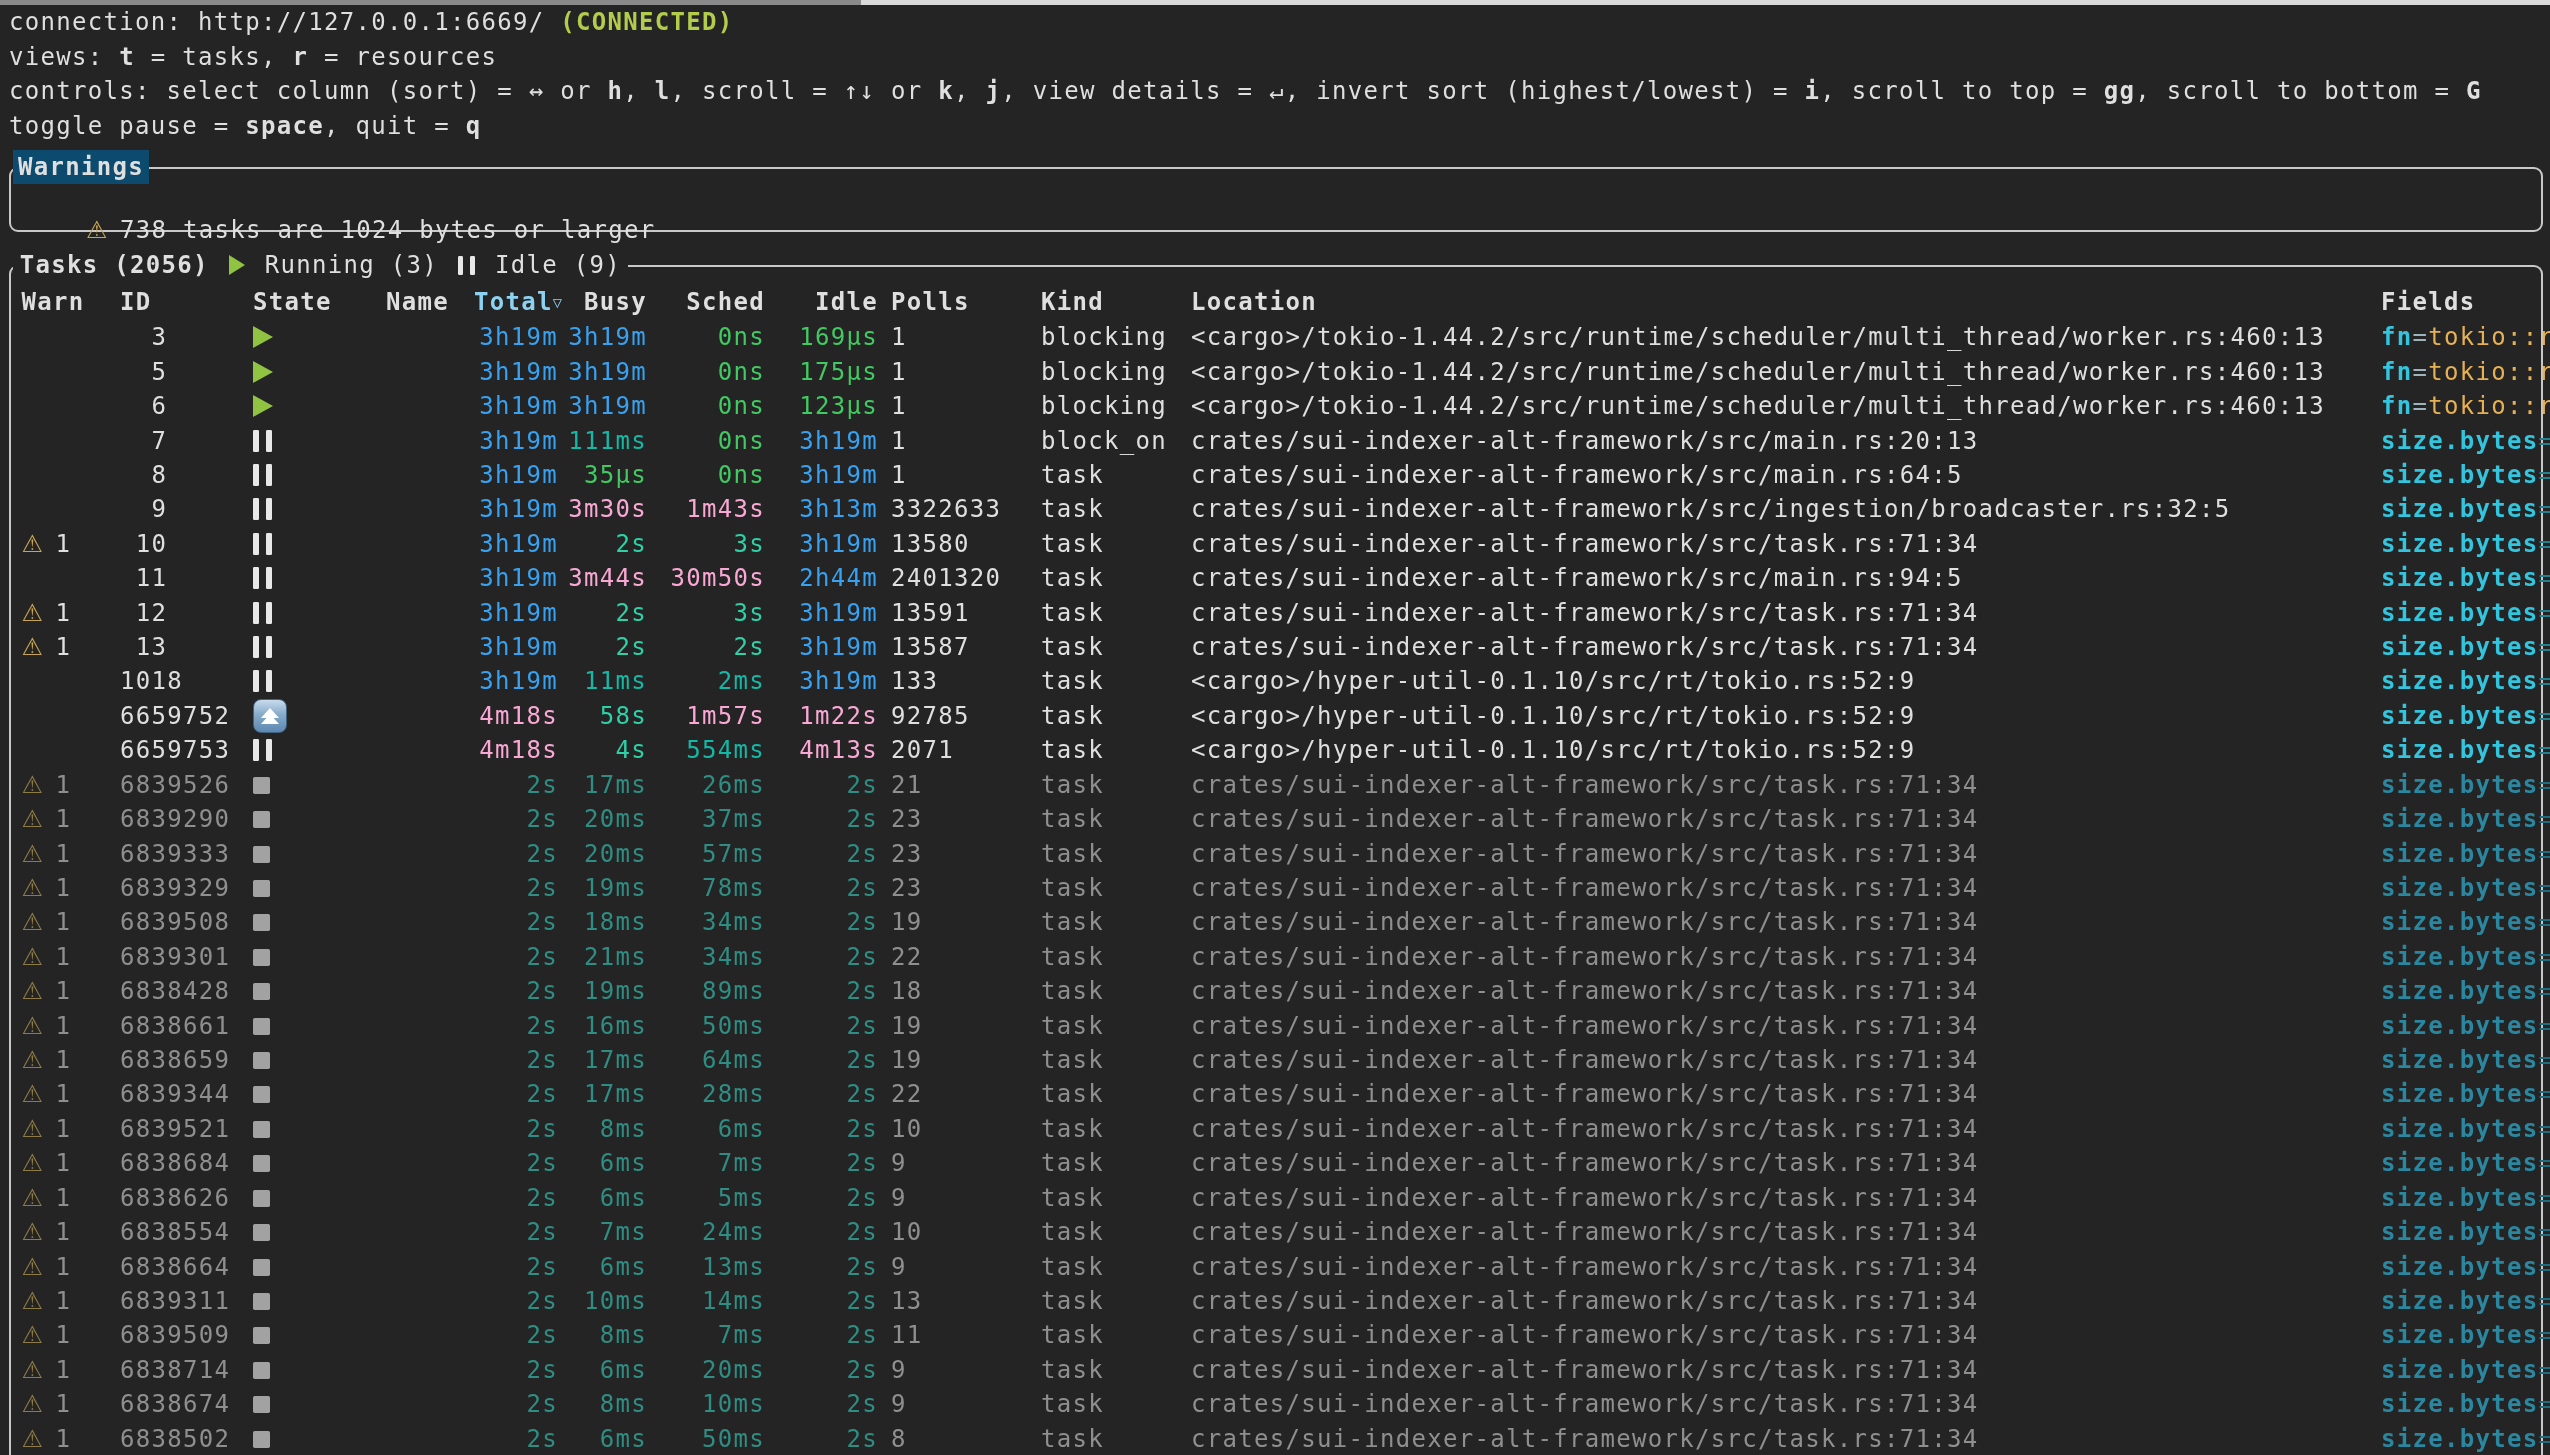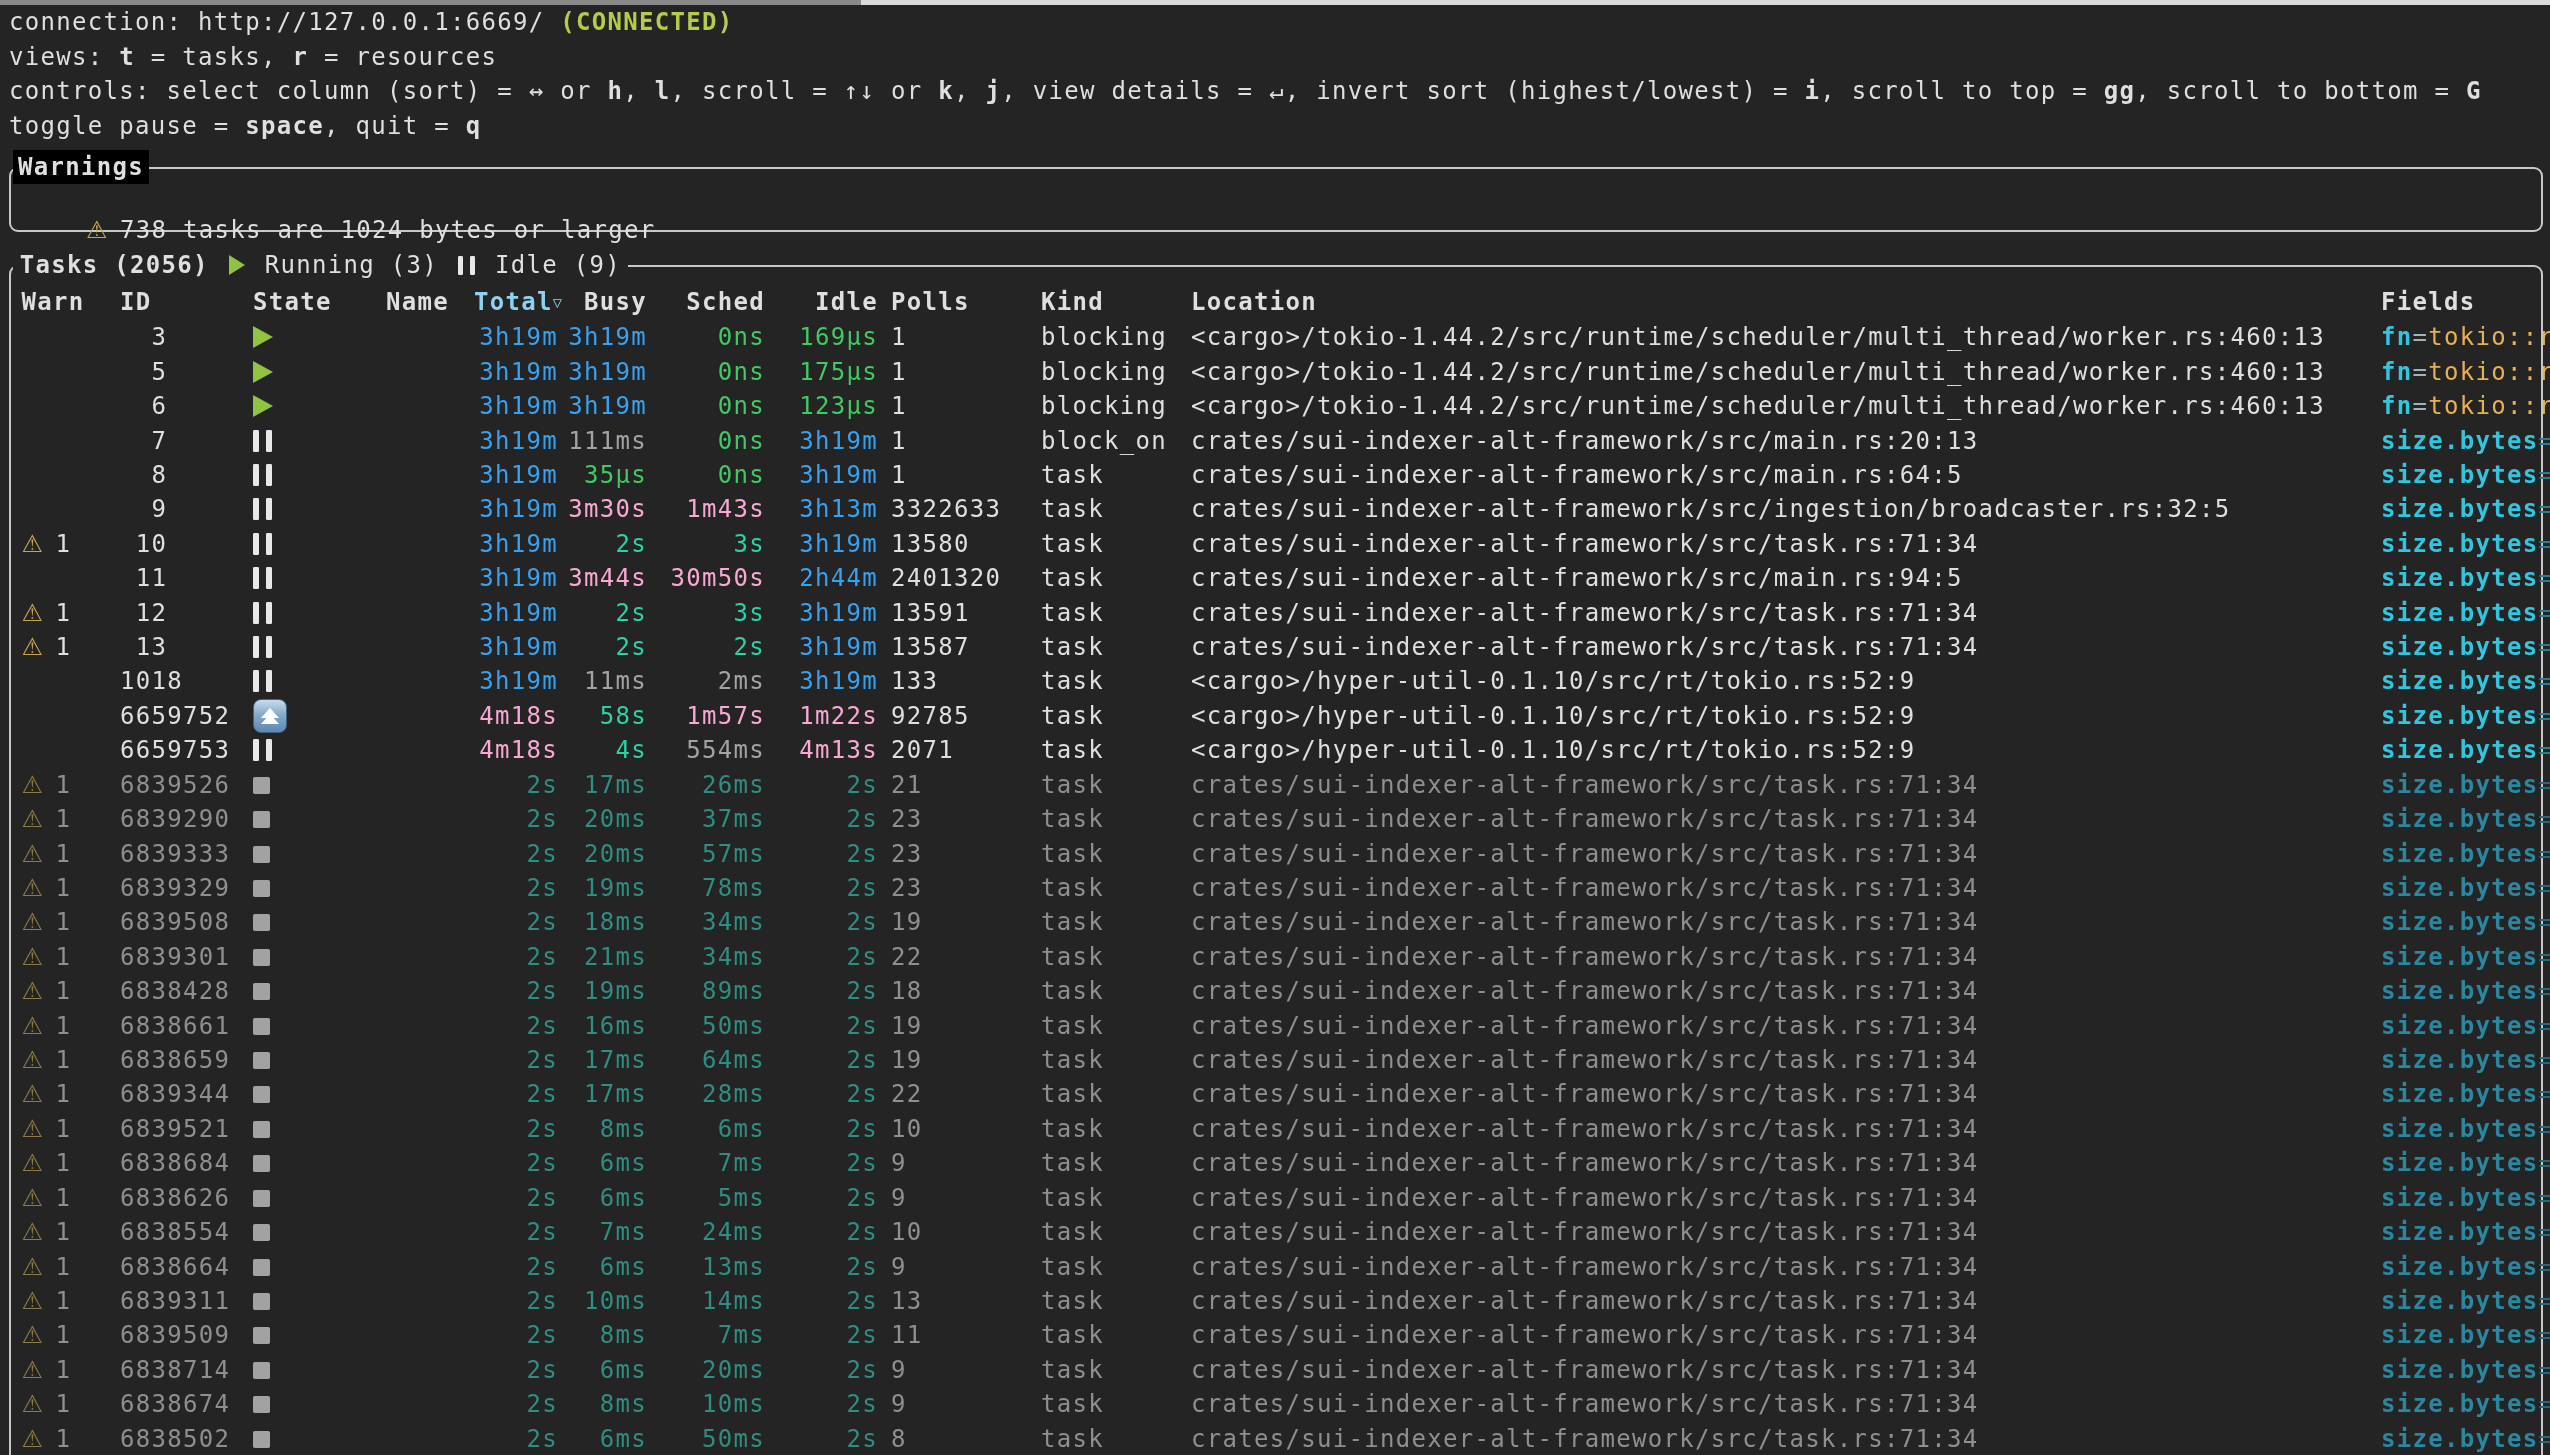--- a/index.html
+++ b/index.html
@@ -9,21 +9,21 @@
   .connected{color:#b3cc4c;font-weight:bold;}
   
   .top-strip{position:absolute;top:0;left:0;width:100%;height:4.5px;background:#8a8a8a;}
   .top-strip .right{position:absolute;top:0;left:861px;right:0;height:4.5px;background:#d9d9d9;}
   
   .hline{position:absolute;left:9px;height:34px;line-height:34px;white-space:pre;}
   
   .panel{position:absolute;border:2.7px solid #c8c8c8;border-radius:9px;box-sizing:border-box;}
   .warn-box{left:9px;top:167px;width:2534px;height:65px;}
   .tasks-box{left:9px;top:265px;width:2534px;height:1191px;border-bottom:none;border-radius:9px 9px 0 0;}
-  .panel-label{position:absolute;background:#000000;padding:0 5.4px;font-weight:bold;height:34px;line-height:34px;z-index:3;}
+  .panel-label{position:absolute;background:#0c4a6e;padding:0 5.4px;font-weight:bold;height:34px;line-height:34px;z-index:3;}
   .warn-label{left:12.6px;top:150px;}
   .panel-title{position:absolute;left:12.6px;top:248px;height:34px;line-height:34px;z-index:3;background:#242424;
                display:flex;align-items:center;gap:20px;padding:0 7.2px;}
   .warn-item{position:absolute;left:23px;top:179px;height:34px;line-height:34px;white-space:pre;}
   .warn-ic{color:#c8a452;font-family:"DejaVu Sans",sans-serif;letter-spacing:0;}
   .warn-item .warn-ic{margin-right:12.6px;}
   
   .hdr-row{position:absolute;top:285px;left:0;width:100%;height:34px;font-weight:bold;z-index:2;}
   .t-row{position:absolute;left:0;width:100%;height:34px;z-index:2;}
   .cell{position:absolute;top:0;height:100%;line-height:34px;white-space:pre;}
@@ -39,21 +39,21 @@
   .c-polls{left:891px;width:144px;}
   .c-kind{left:1041px;width:139px;}
   .c-loc{left:1191px;width:1178px;}
   .c-fields{left:2369px;width:181px;overflow:hidden;margin-left:12px;}
   .hdr-total{color:#8ed2f2;}
   .sort-ind{font-size:15.3px;vertical-align:1.8px;letter-spacing:0;}
   
   .u-h{color:#38a2f0;}
   .u-m{color:#f9a8d4;}
   .u-s{color:#2ed0a6;}
-  .u-ms{color:#a3a3a3;}
+  .u-ms{color:#14b8a6;}
   .u-us,.u-ns{color:#41ca62;}
   
   .fk{color:#33c4de;font-weight:bold;}
   .eq-fn{color:#9fb3ba;}
   .eq-size{color:#24808f;}
   .fv{color:#e6b054;}
   
   .t-row.dim{color:#8f8f8f;}
   .dim .u-h,.dim .u-m,.dim .u-s,.dim .u-ms,.dim .u-us,.dim .u-ns{color:#2f8d83;}
   .dim .fk{color:#2b87a0;}

